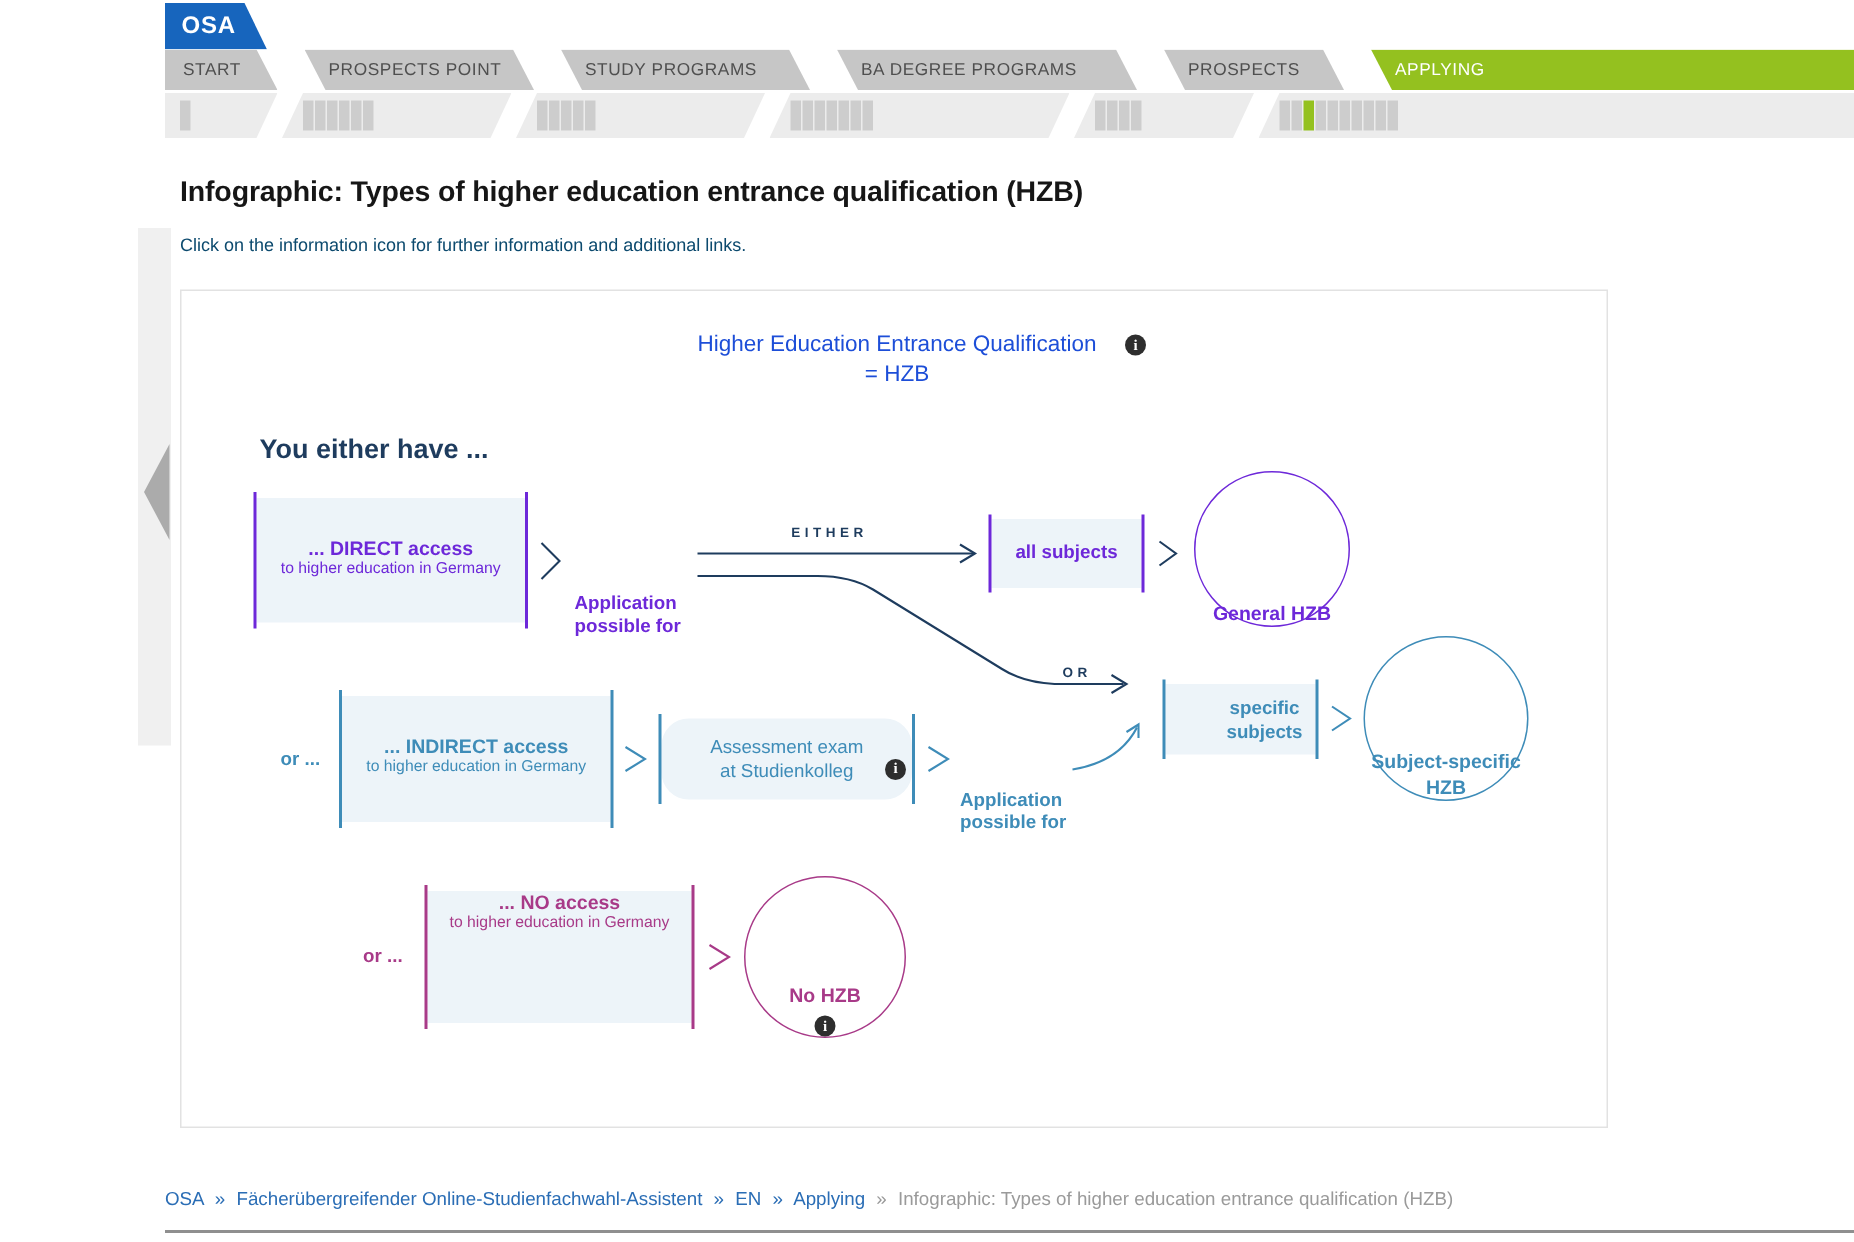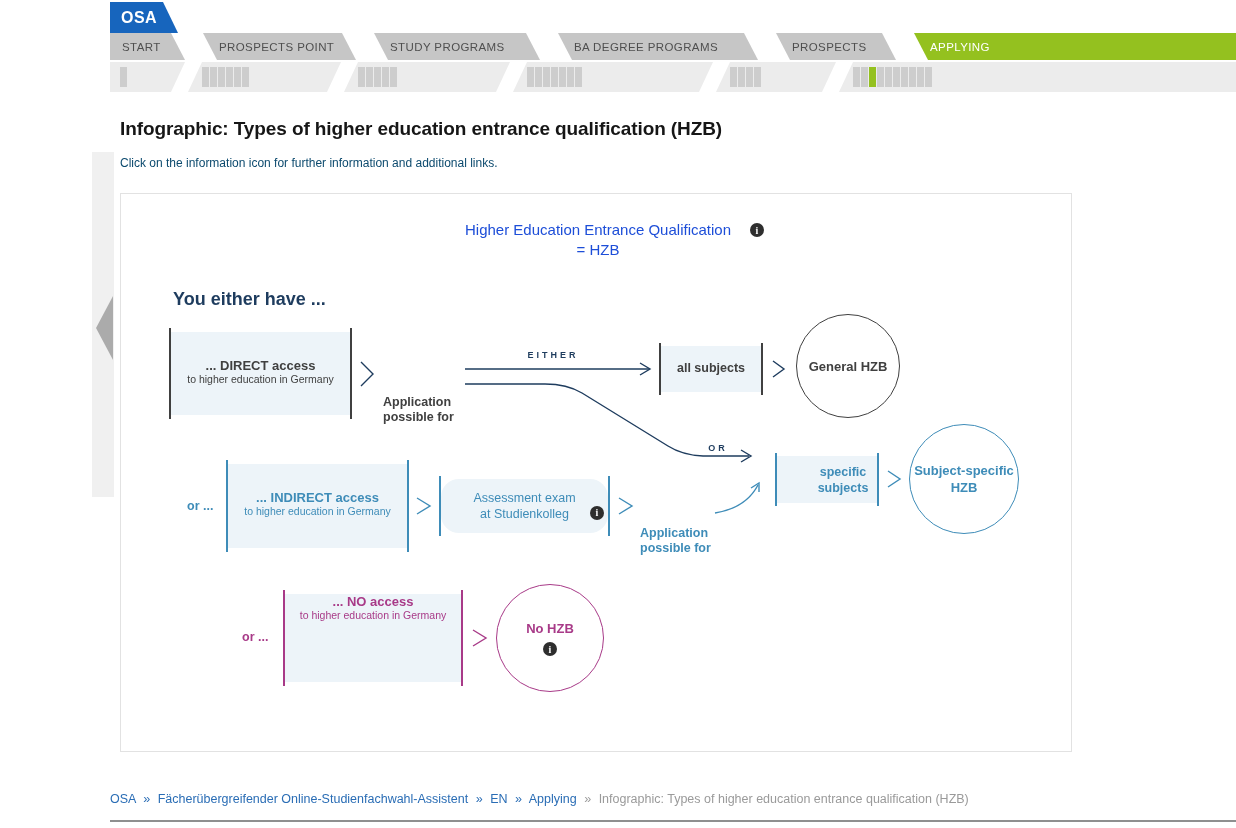--- a/index.html
+++ b/index.html
@@ -75,21 +75,21 @@
     border-top:32px solid transparent; border-bottom:32px solid transparent;
     border-right:17px solid #ababab;
   }
 
   
   .canvas {
     position:absolute; left:120px; top:193px; width:952px; height:559px;
     border:1px solid #e2e2e2; background:#fff;
   }
   .canvas svg { position:absolute; left:0; top:0; }
-  .navy { color:#404040; }
+  .navy { color:#6d28d9; }
   .teal { color:#3e8cb8; }
   .mag  { color:#a83a88; }
 
   .dia-title {
     position:absolute; left:296px; top:26px; width:362px; text-align:center;
     font-weight:normal; font-size:15px; line-height:20px; color:#1d4ed8;
   }
   .intro { position:absolute; left:52px; top:95px; font-size:18px; font-weight:700; color:#1e3c5e; }
   .conn-label { position:absolute; font-size:9px; font-weight:bold; letter-spacing:3px; color:#1e3c5e; text-align:center; }
   .either-label { left:390px; top:156px; width:84px; }
@@ -113,21 +113,21 @@
   .box-no         { left:164px; top:400px; width:176px; height:88px; }
 
   .applbl { position:absolute; font-size:12.5px; font-weight:bold; line-height:15px;margin-top:38px; }
   .app1 { left:262px; top:163px; }
   .app2 { left:519px; top:294px; }
   .or2 { left:66px;  top:305px; }
   .or3 { left:121px; top:436px; }
 
   .circle {
     position:absolute; border-radius:50%; border:1px solid currentColor;
-    display:flex; flex-direction:column; align-items:center; justify-content:center;
+    display:flex; flex-direction:column; align-items:center; justify-content:flex-end;
     text-align:center; font-weight:bold; font-size:13px; line-height:17px; background:#fff;
   }
   .circle-general { left:675px; top:120px; width:104px; height:104px; }
   .circle-subject { left:788px; top:230px; width:110px; height:110px; }
   .circle-nohzb   { left:375px; top:390px; width:108px; height:108px; }
 
   .info-icon {
     width:14px; height:14px; border-radius:50%; background:#2e2e2e; color:#fff;
     font-size:10px; font-weight:bold; font-family:"Liberation Serif", serif;
     display:inline-flex; align-items:center; justify-content:center; cursor:pointer;

